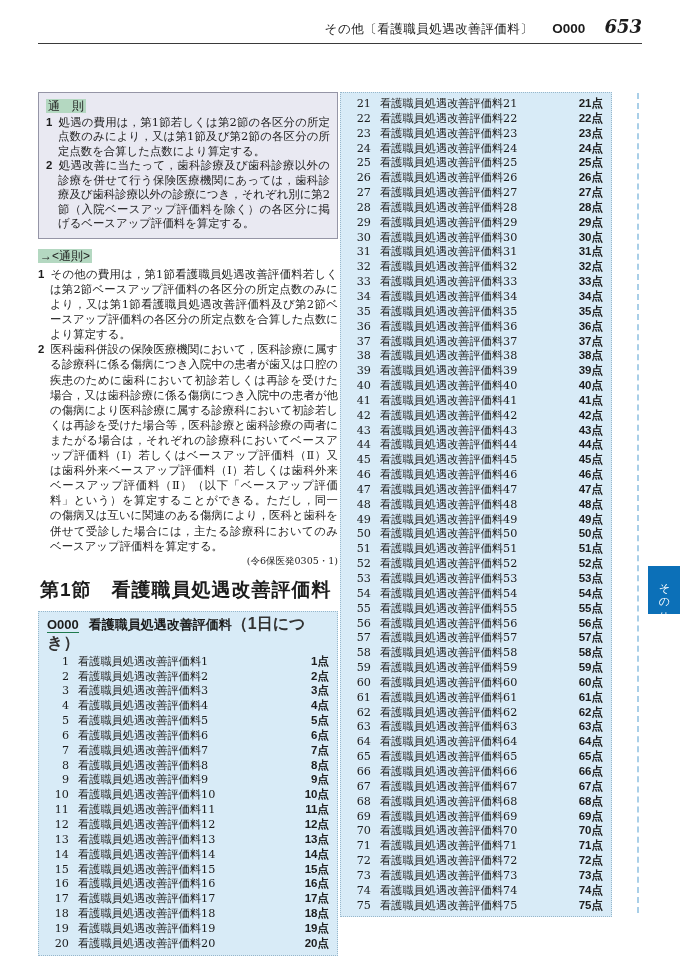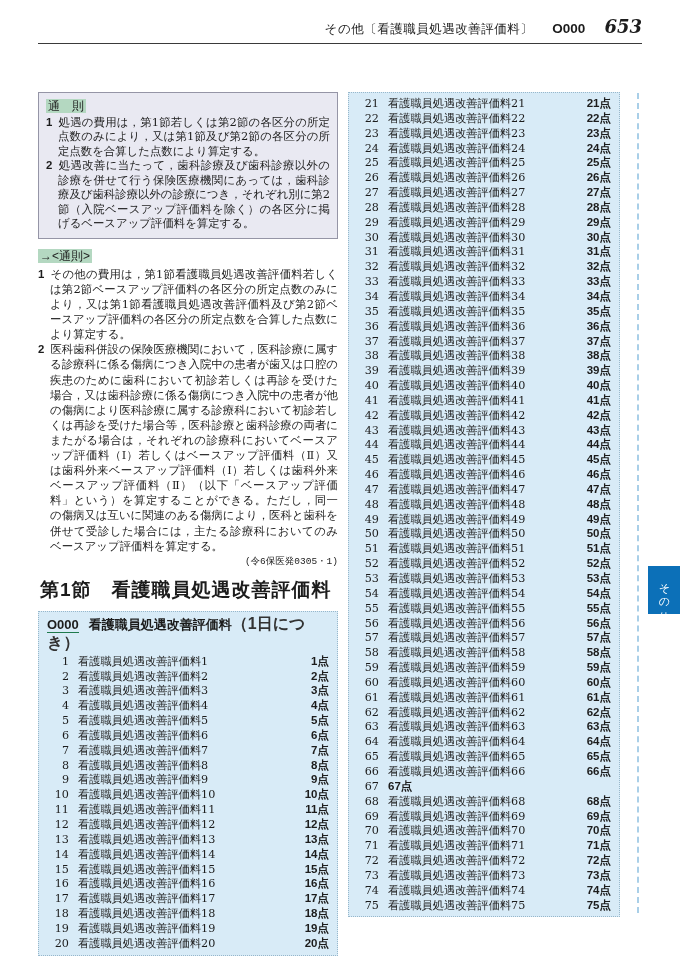--- a/index.html
+++ b/index.html
@@ -12,34 +12,34 @@
   .hdr-code { font-family:"Liberation Sans","DejaVu Sans",sans-serif; font-weight:bold; font-size:13.5px; margin-left:14px; }
   .page-num { font-size:18px; font-weight:bold; font-style:italic; margin-left:14px; }
 
   
   .part-title-row { position:absolute; top:52px; left:0; width:680px; text-align:center; }
   .part-title { font-family:"Liberation Sans","DejaVu Sans",sans-serif; font-weight:bold; font-size:17.5px; letter-spacing:1px; }
   .new-badge { display:inline-block; vertical-align:2px; margin-left:9px; background:#00a254; color:#fff; font-family:"Liberation Sans","DejaVu Sans",sans-serif; font-weight:bold; font-size:12.5px; line-height:1; padding:2.5px 3px; }
 
   
   .col-left  { position:absolute; left:38px;  top:92px; width:300px; }
-  .col-right { position:absolute; left:348px; top:92px; width:272px; }
+  .col-right { position:absolute; left:340px; top:92px; width:272px; }
 
   
   .tsusoku-box { background:#e9e9f2; border:1px solid #9595a6; padding:6px 7px 7px 7px; font-size:11.4px; line-height:14.55px; }
   .box-heading { margin-bottom:1px; }
   .hl-green { background:#b4d8c1; font-family:"Liberation Sans","DejaVu Sans",sans-serif; font-weight:normal; font-size:12px; padding:0 2px; }
   .rule-item { padding-left:12px; text-indent:-12px; text-align:justify; }
   .rule-num { font-family:"Liberation Sans","DejaVu Sans",sans-serif; font-weight:bold; margin-right:6px; }
 
   
   .ref-heading { margin:6px 0 2px 0; }
   .ref-items { font-size:11.4px; line-height:15.1px; }
   .ref-items .rule-item { padding-left:12px; text-indent:-12px; }
-  .source-note { text-align:right; font-size:9.5px; color:#222; margin-top:1px;font-family:Liberation Mono, monospace; }
+  .source-note { text-align:right; font-size:9.5px; color:#222; margin-top:1px; }
 
   
   .section-title { font-family:"Liberation Sans","DejaVu Sans",sans-serif; font-weight:bold; font-size:19px; letter-spacing:1px; margin:9px 0 8px 2px; }
 
   
   .points-table { background:#d8ebf7; border:1px dotted #97b7cb; padding:3px 8px 4px 8px; }
   .table-head { font-family:"Liberation Sans","DejaVu Sans",sans-serif; font-weight:bold; font-size:13px; line-height:18px; margin-bottom:1px; }
   .tbl-code { border-bottom:1.6px solid #1f7a4d; margin-right:10px; }
   .tbl-unit { font-weight:bold; font-size:16px; color:#333; }
   .fee-row { display:flex; align-items:baseline; height:14.85px; line-height:14.85px; font-size:11.2px; }
@@ -427,20 +427,21 @@
             <span class="fee-label">看護職員処遇改善評価料65</span>
             <span class="fee-pts">65点</span>
           </div>
           <div class="fee-row">
             <span class="fee-n">66</span>
             <span class="fee-label">看護職員処遇改善評価料66</span>
             <span class="fee-pts">66点</span>
           </div>
           <div class="fee-row">
             <span class="fee-n">67</span>
+            <span class="fee-label">看護職員処遇改善評価料67</span>
             <span class="fee-pts">67点</span>
           </div>
           <div class="fee-row">
             <span class="fee-n">68</span>
             <span class="fee-label">看護職員処遇改善評価料68</span>
             <span class="fee-pts">68点</span>
           </div>
           <div class="fee-row">
             <span class="fee-n">69</span>
             <span class="fee-label">看護職員処遇改善評価料69</span>

